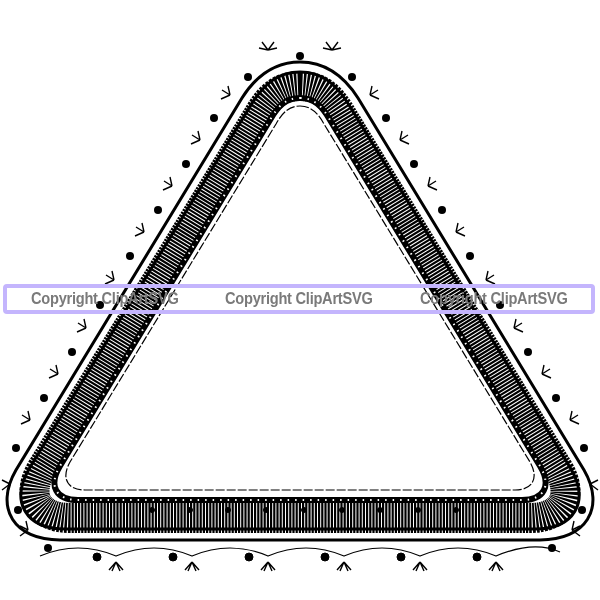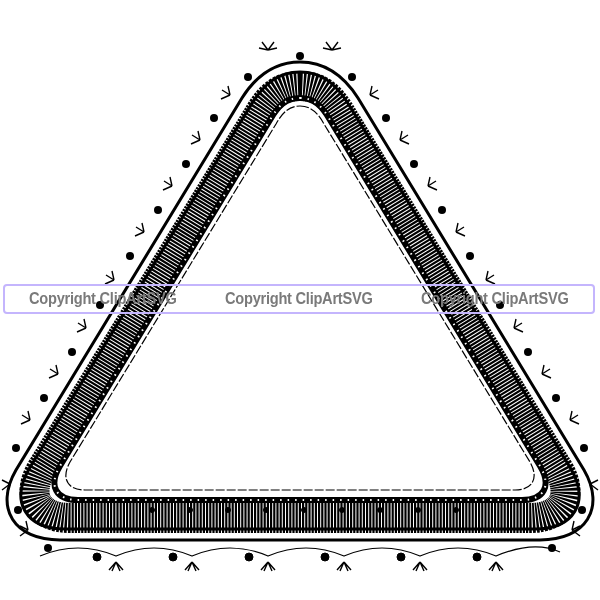--- a/index.html
+++ b/index.html
@@ -1,20 +1,20 @@
 <!DOCTYPE html>
 <html><head>
 <meta charset="utf-8">
 <style>
   html, body { margin: 0; padding: 0; background: #ffffff; }
   body { width: 600px; height: 600px; position: relative; overflow: hidden; }
   #art { position: absolute; left: 0; top: 0; width: 600px; height: 600px; }
   .watermark {
     position: absolute; left: 3px; top: 284px; width: 592px; height: 30px;
-    border: 2px solid #c4b5fd; border-radius: 4px; box-sizing: border-box;
+    border: 4px solid #c4b5fd; border-radius: 4px; box-sizing: border-box;
     display: flex; align-items: center; justify-content: space-around;
     background: transparent;
   }
   .wm-text {
     font-family: "Liberation Sans", sans-serif; font-weight: bold;
     font-size: 17px; color: #7a7a7a; letter-spacing: -0.3px;
     transform: scaleX(0.86); transform-origin: center; white-space: nowrap;
   }
 </style>
 </head>

